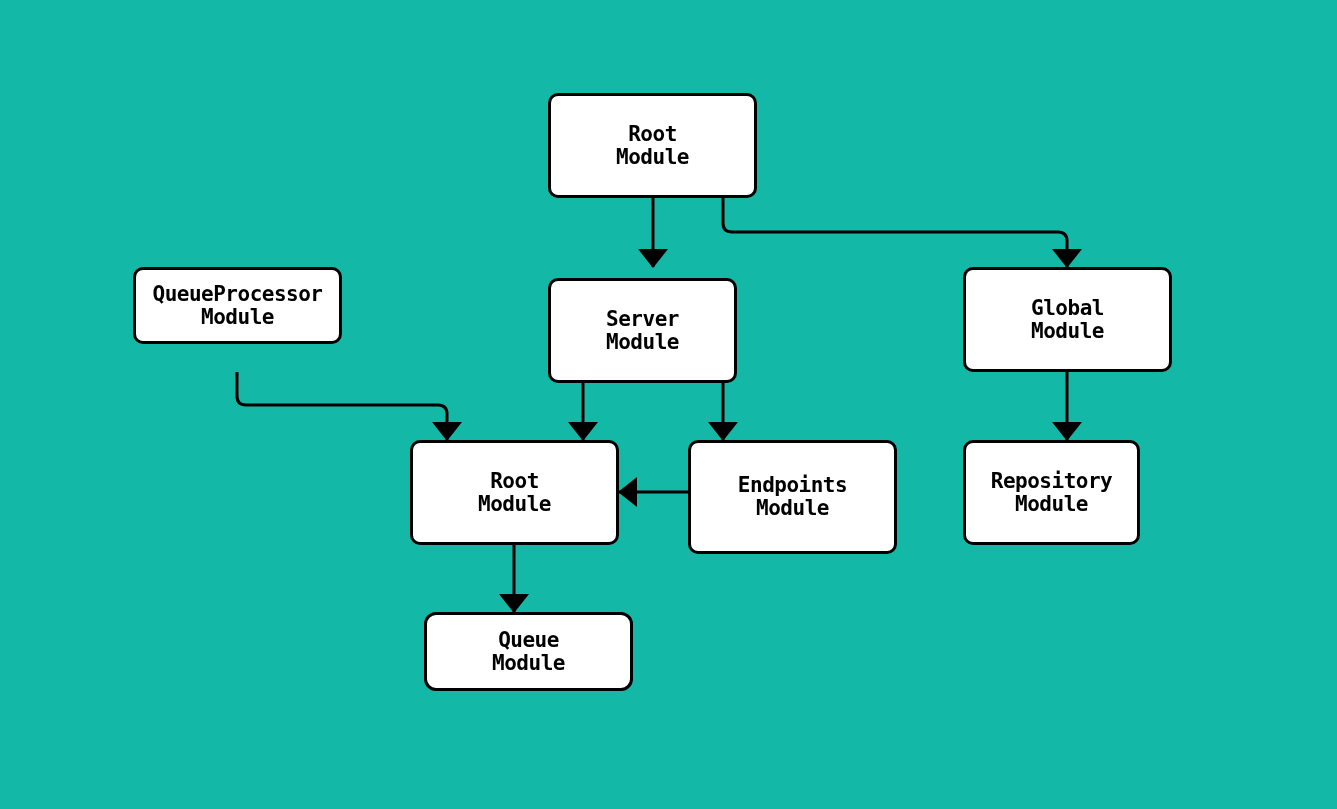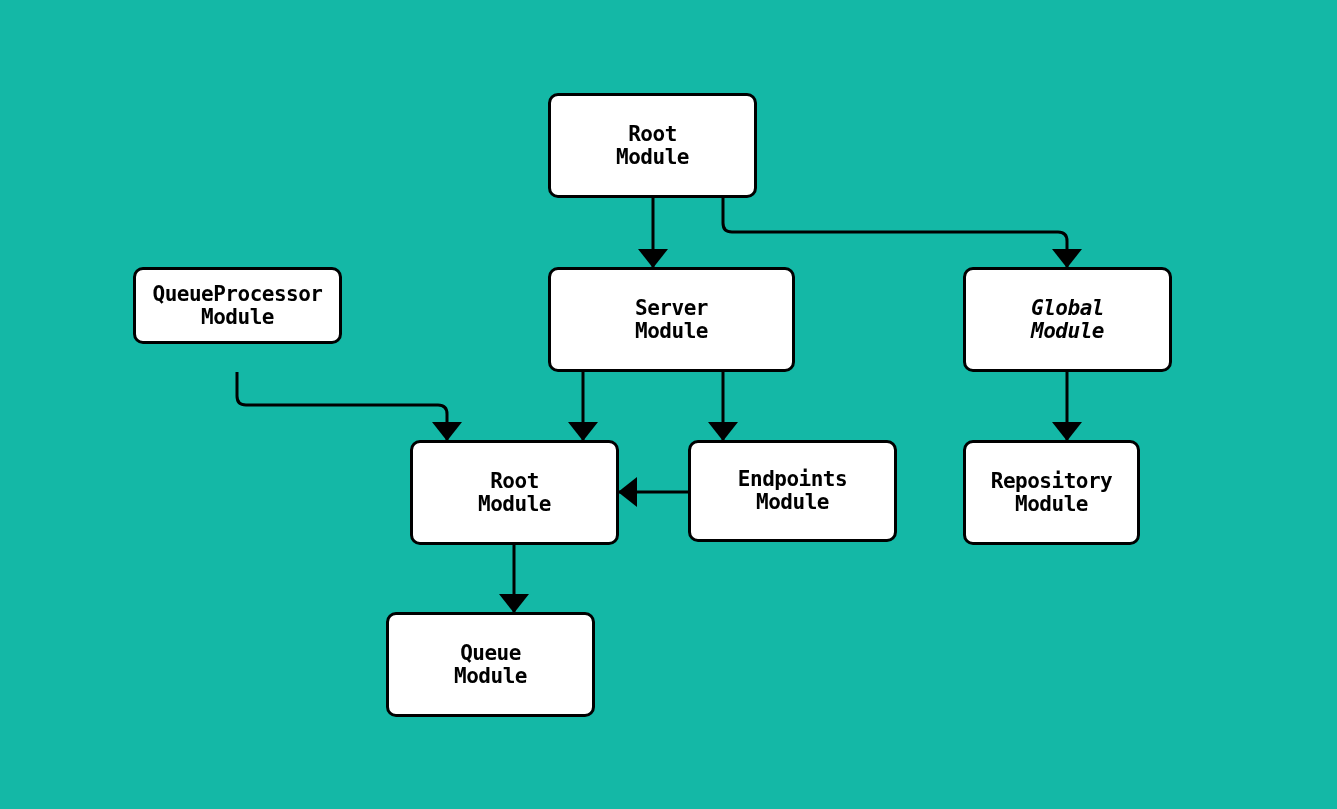--- a/index.html
+++ b/index.html
@@ -71,38 +71,38 @@
   </svg>
   <div id="nodes">
       <div class="node" style="left: 548px; top: 93px; width: 209px; height: 105px;">
     <span class="label">Root
 Module</span>
   </div>
       <div class="node" style="left: 133px; top: 267px; width: 209px; height: 77px;">
     <span class="label">QueueProcessor
 Module</span>
   </div>
-      <div class="node" style="left: 548px; top: 267px; width: 247px; height: 105px;">
+      <div class="node" style="left: 548px; top: 278px; width: 189px; height: 105px;">
     <span class="label">Server
 Module</span>
   </div>
-      <div class="node" style="left: 963px; top: 267px; width: 209px; height: 105px; font-style: italic;">
+      <div class="node" style="left: 963px; top: 267px; width: 209px; height: 105px;">
     <span class="label">Global
 Module</span>
   </div>
       <div class="node" style="left: 410px; top: 440px; width: 209px; height: 105px;">
     <span class="label">Root
 Module</span>
   </div>
-      <div class="node" style="left: 688px; top: 440px; width: 209px; height: 102px;">
+      <div class="node" style="left: 688px; top: 440px; width: 209px; height: 114px;">
     <span class="label">Endpoints
 Module</span>
   </div>
       <div class="node" style="left: 963px; top: 440px; width: 177px; height: 105px;">
     <span class="label">Repository
 Module</span>
   </div>
-      <div class="node" style="left: 386px; top: 612px; width: 209px; height: 105px;">
+      <div class="node" style="left: 424px; top: 612px; width: 209px; height: 79px; border-radius: 12px;">
     <span class="label">Queue
 Module</span>
   </div>
     </div>
 </div>
 
 </body></html>

